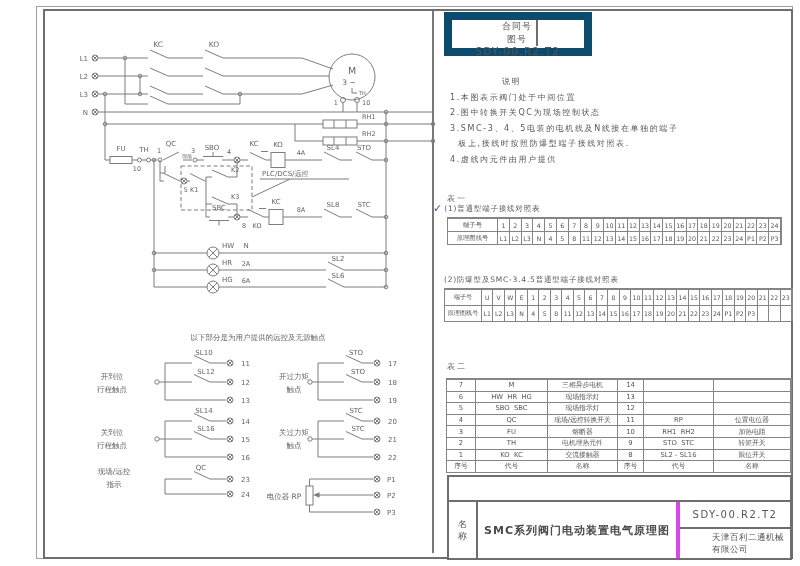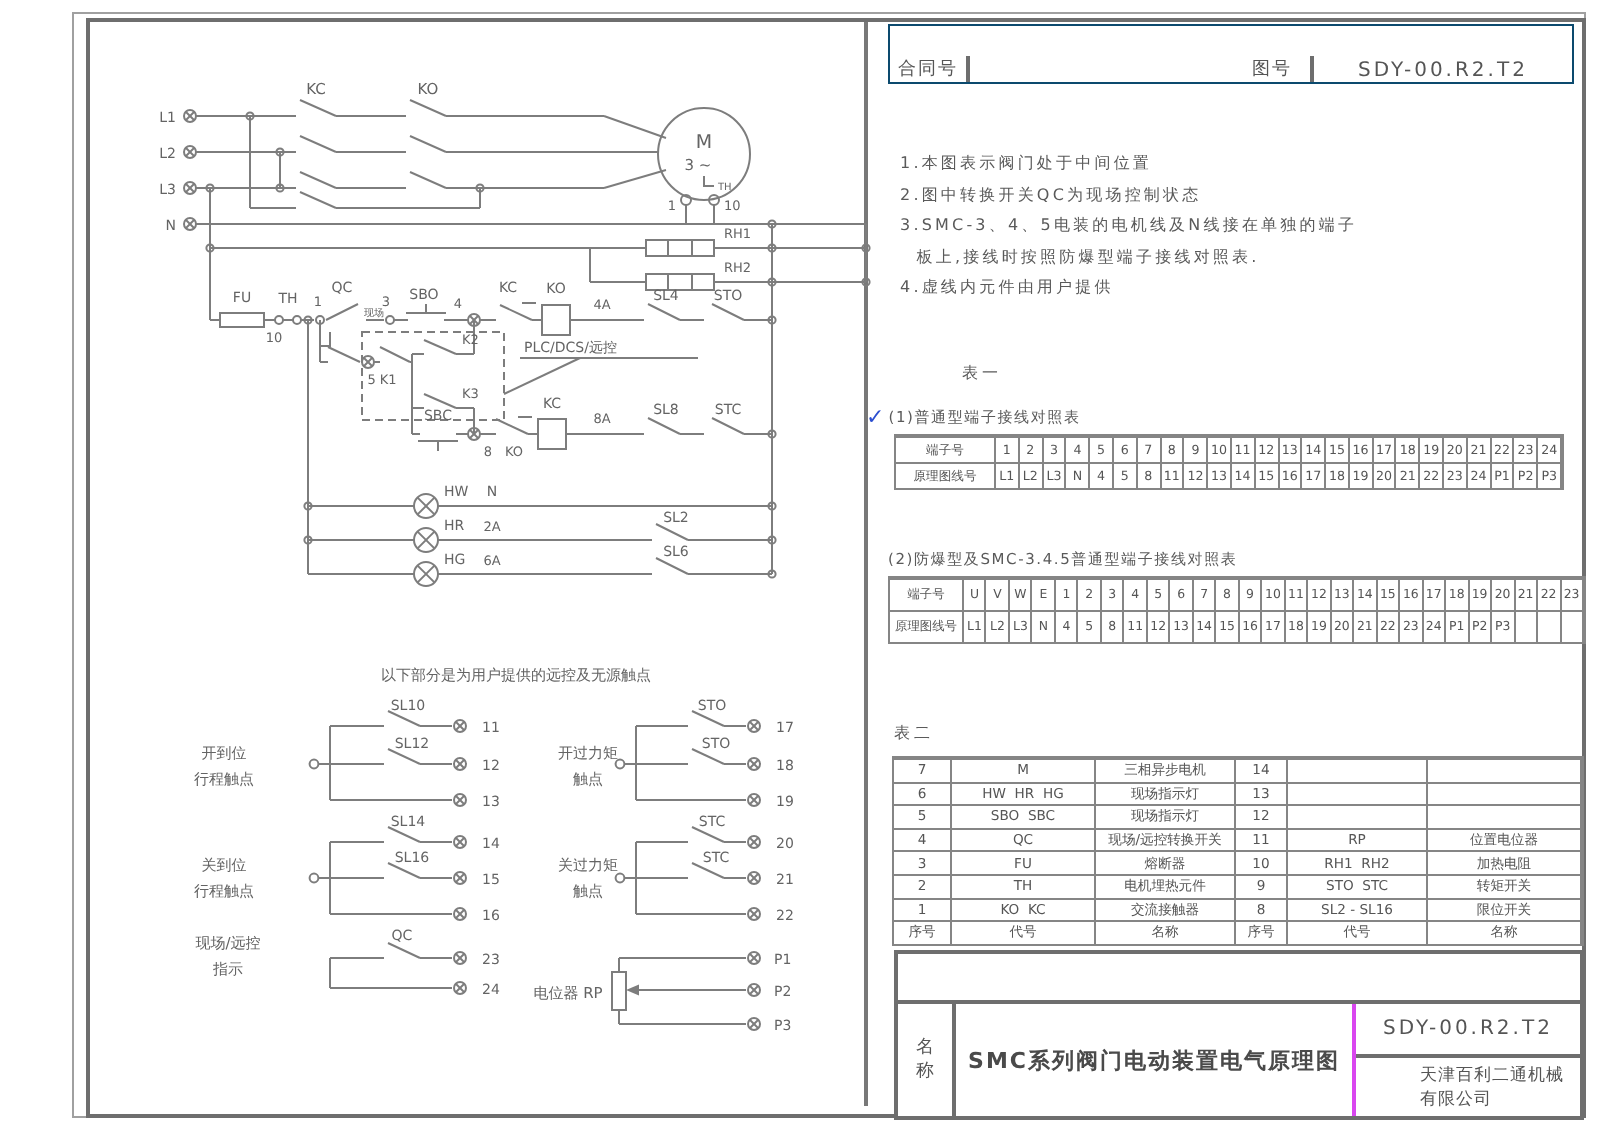--- a/index.html
+++ b/index.html
@@ -3,50 +3,50 @@
 <meta charset="utf-8">
 <style>
   html,body{margin:0;padding:0;background:#ffffff;}
   body{width:800px;height:566px;position:relative;font-family:"DejaVu Sans",sans-serif;color:#555;overflow:hidden;}
   .abs{position:absolute;}
   
   #outer-frame{left:36px;top:6px;width:755px;height:551px;border:1px solid #a0a0a0;}
   #inner-frame{left:43px;top:9px;width:746px;height:546px;border:2px solid #6e6e6e;}
   #divider{left:432px;top:11px;width:2px;height:542px;background:#787878;}
   
-  #titleblock{left:444px;top:12px;height:28px;display:flex;border:1px solid #0c4a6e;background:#fff;align-items:flex-end;}
+  #titleblock{left:444px;top:12px;height:28px;display:flex;border:8px solid #0c4a6e;background:#fff;align-items:center;flex-direction:column;}
   #titleblock .c{display:flex;align-items:center;justify-content:center;box-sizing:border-box;}
   .tb-label{width:40px;border-right:2px solid #6e6e6e;font-size:9px;letter-spacing:1px;}
   .tb-empty{width:132px;border-right:2px solid #6e6e6e;}
   .tb-label2{width:40px;border-right:2px solid #6e6e6e;font-size:9px;letter-spacing:1px;}
   .tb-value{width:129px;font-size:10px;letter-spacing:1.5px;}
   
   #notes{left:450px;top:74px;width:338px;font-size:8px;letter-spacing:1.6px;line-height:15.5px;color:#5a5a5a;}
   .note-heading{padding-left:52px;}
   .note-line{white-space:pre;}
   #tbl1-label,#tbl2-label{font-size:8px;letter-spacing:2px;color:#5a5a5a;}
-  #tbl1-label{left:447px;top:181px;margin-left:34px;}
+  #tbl1-label{left:447px;top:193px;}
   #tbl2-label{left:447px;top:361px;font-family:Liberation Serif, serif;}
   #t1a-title{left:433px;top:202px;display:flex;align-items:center;}
   #t1a-title .check{color:#2c4fd0;font-size:11px;margin-right:2px;}
   #t1a-title .tt, #t1b-title{font-size:7.5px;letter-spacing:0.8px;color:#5a5a5a;}
   #t1b-title{left:444px;top:275px;}
   
   .grid{position:absolute;display:grid;border:1px solid #858585;background:#fff;}
   .grid>div{border-right:1px solid #858585;border-top:1px solid #858585;display:flex;align-items:center;justify-content:center;white-space:pre;overflow:hidden;box-sizing:border-box;color:#555;}
   #t1a{left:447px;top:217px;width:333px;grid-template-columns:50px repeat(24,1fr);grid-auto-rows:13px;font-size:6.3px;}
   #t1b{left:444px;top:288px;width:347px;grid-template-columns:37px repeat(27,1fr);grid-auto-rows:16px;font-size:6.2px;}
   #t2{left:446px;top:378px;width:344px;grid-template-columns:29px 72px 70px 26px 70px 77px;grid-auto-rows:11.6px;font-size:6.8px;}
   
   #remark{left:447px;top:475px;width:341px;height:25px;border:2px solid #6e6e6e;display:flex;background:#fff;}
   #remark .lbl{width:27px;border-right:2px solid #6e6e6e;display:flex;align-items:center;justify-content:center;font-size:15px;margin-top:48px;}
   #remark .val{flex:1;display:flex;align-items:center;justify-content:center;font-size:11px;letter-spacing:3px;color:#4f4f4f;}
   #nameblock{left:447px;top:500px;width:341px;height:56px;border:2px solid #6e6e6e;display:flex;background:#fff;}
   #nameblock .lbl{width:27px;border-right:2px solid #6e6e6e;display:flex;flex-direction:column;align-items:center;justify-content:center;font-size:9px;line-height:12px;}
-  #nameblock .main{width:198px;border-right:2px solid #d946ef;display:flex;align-items:center;justify-content:center;font-size:11px;font-weight:bold;letter-spacing:1px;color:#4a4a4a;}
+  #nameblock .main{width:198px;border-right:4px solid #d946ef;display:flex;align-items:center;justify-content:center;font-size:11px;font-weight:bold;letter-spacing:1px;color:#4a4a4a;}
   #nameblock .right{flex:1;display:flex;flex-direction:column;}
   #nameblock .dno{height:25px;border-bottom:2px solid #6e6e6e;display:flex;align-items:center;justify-content:center;font-size:10px;letter-spacing:1.5px;}
   #nameblock .co{flex:1;display:flex;align-items:center;justify-content:center;font-size:8.5px;letter-spacing:0.5px;margin-left:32px;}
   
   #schematic{left:0;top:0;}
   .w{stroke:#7d7d7d;stroke-width:1;fill:none;}
   .wd{stroke:#7d7d7d;stroke-width:1;fill:none;stroke-dasharray:4 2.5;}
   #schematic text{fill:#646464;}
   .t9{font-size:9.5px;}.t75{font-size:7.5px;}.t7{font-size:7px;}.t65{font-size:6.5px;}.t5{font-size:5px;}
   .mid{text-anchor:middle;}.end{text-anchor:end;}
@@ -413,20 +413,21 @@
 </svg>
 
 <div class="abs" id="titleblock">
   <div class="c tb-label">合同号</div>
   <div class="c tb-empty"></div>
   <div class="c tb-label2">图号</div>
   <div class="c tb-value">SDY-00.R2.T2</div>
 </div>
 
 <div class="abs" id="notes">
+  <div class="note-heading">说明</div>
   <div class="note-line">1.本图表示阀门处于中间位置</div>
   <div class="note-line">2.图中转换开关QC为现场控制状态</div>
   <div class="note-line">3.SMC-3、4、5电装的电机线及N线接在单独的端子</div>
   <div class="note-line">  板上,接线时按照防爆型端子接线对照表.</div>
   <div class="note-line">4.虚线内元件由用户提供</div>
 </div>
 
 <div class="abs" id="tbl1-label">表一</div>
 
 <div class="abs" id="t1a-title">

